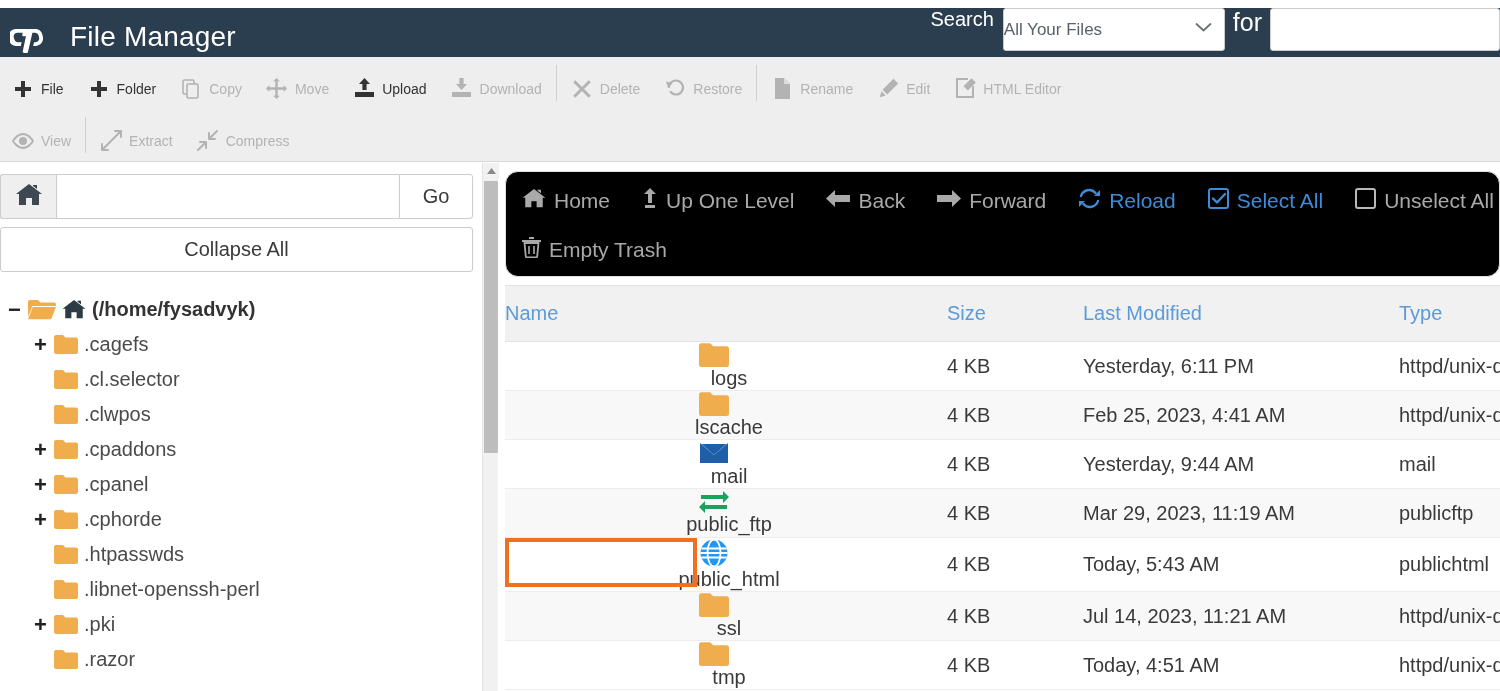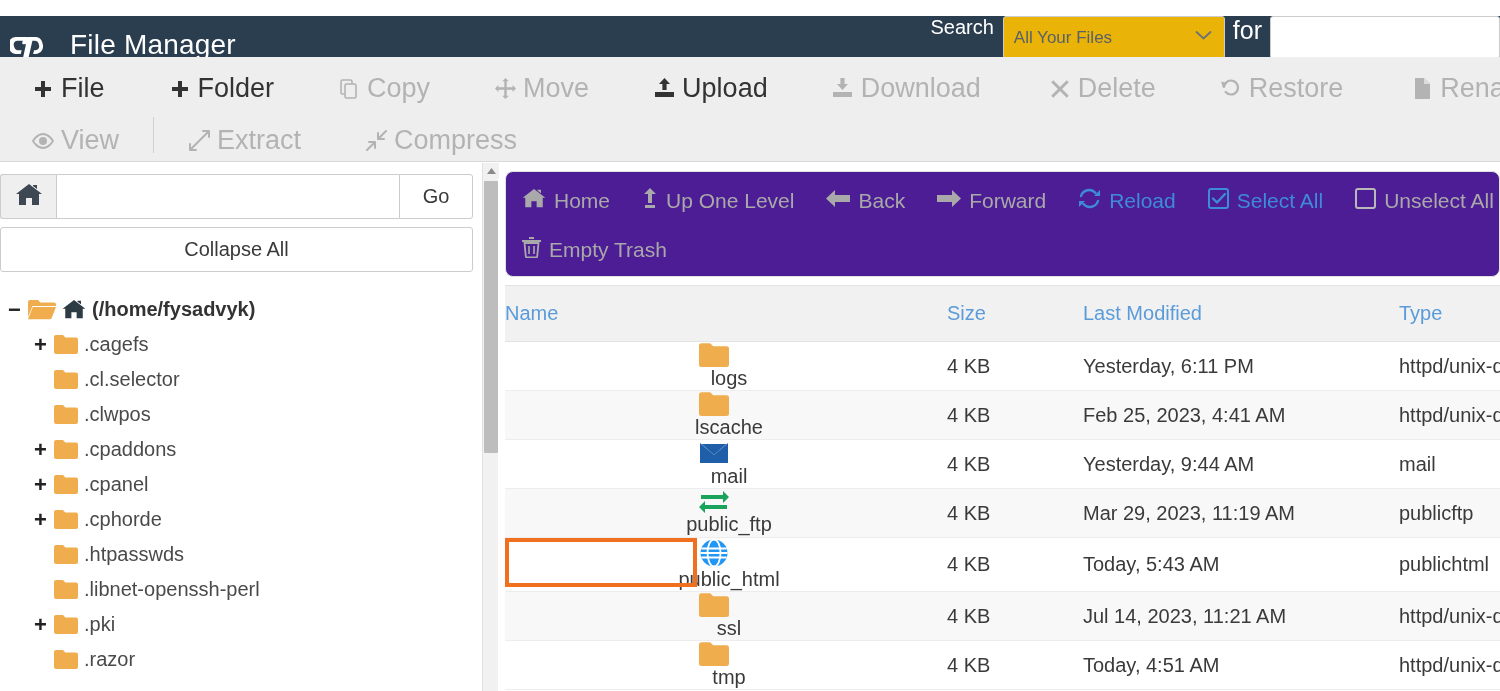--- a/index.html
+++ b/index.html
@@ -5,56 +5,56 @@
   * { box-sizing: border-box; margin: 0; padding: 0; }
   html, body {
     width: 1500px; height: 691px;
     font-family: "Liberation Sans", sans-serif;
     background: #fff; overflow: hidden;
   }
   .app { position: relative; width: 1500px; height: 691px; overflow: hidden; }
 
   
   .header {
-    position: absolute; left: 0; top: 16px; width: 1500px; height: 57px;
+    position: absolute; left: 0; top: 8px; width: 1500px; height: 57px;
     background: #2b3e50; display: flex; align-items: center;
   }
   .cp-logo { margin-left: 10px; width: 46px; height: 34px; display: flex; align-items: center; justify-content: center; }
   .app-title {
     color: #fff; font-size: 28px; font-weight: 400; margin-left: 14px;
     letter-spacing: 0.2px;
   }
   .header-search {
     position: absolute; right: 0; top: 0; height: 57px;
     display: flex; align-items: flex-start;
   }
   .search-label { color: #fff; font-size: 20px; margin-right: 9px; }
   .search-select {
-    width: 222px; height: 43px; background: #eab308; border: 1px solid #ccc;
-    border-radius: 3px; display: flex; align-items: center; padding: 0 10px;
+    width: 222px; height: 43px; background: #ffffff; border: 1px solid #ccc;
+    border-radius: 3px; display: flex; align-items: center; padding: 0 0;
     position: relative;
   }
   .search-select span { color: #59616a; font-size: 17px; }
   .sel-caret { position: absolute; right: 12px; top: 50%; transform: translateY(-60%); }
   .search-for { color: #fff; font-size: 25px; margin: 0 8px; }
   .search-input {
     width: 230px; height: 43px; background: #fff; border: 1px solid #ccc;
     border-radius: 3px; font-size: 16px; padding: 0 8px; color: #333; outline: none;
     font-family: "Liberation Sans", sans-serif;
   }
 
   
   .toolbar {
     position: absolute; left: 0; top: 57px; width: 1500px; height: 105px;
     background: #eeeeee; border-bottom: 1px solid #d8d8d8;
   }
   .tb-row { display: flex; align-items: center; height: 52px; }
   .tb-btn {
-    display: flex; align-items: center; gap: 7px; padding: 0 32px; height: 52px;
-    font-size: 27px; white-space: nowrap; cursor: pointer; margin-top: 11px;
+    display: flex; align-items: center; gap: 7px; padding: 0 12px; height: 52px;
+    font-size: 14px; white-space: nowrap; cursor: pointer; margin-top: 11px;
   }
   .tb-btn.on { color: #333333; }
   .tb-btn.off { color: #b3b3b3; cursor: default; }
   .tb-sep { width: 1px; height: 36px; background: #d0d0d0; margin: 0 2px; }
   .tb-ico { display: inline-flex; align-items: center; justify-content: center; width: 22px; height: 22px; }
 
   
   .left-panel {
     position: absolute; left: 0; top: 163px; width: 482px; height: 528px;
     background: #fff; overflow: hidden;
@@ -104,22 +104,22 @@
     position: absolute; left: 1px; top: 18px; width: 14px; height: 272px;
     background: #bdbdbd; border-radius: 1px;
   }
 
   
   .right-panel {
     position: absolute; left: 505px; top: 163px; width: 995px; height: 528px;
     background: #fff;
   }
   .nav-card {
-    border: 1px solid #e0e0e0; border-radius: 8px; margin: 8px 0 0 0;
-    background: #4c1d95; height: 106px; padding-top: 4px;
+    border: 1px solid #e0e0e0; border-radius: 13px; margin: 8px 0 0 0;
+    background: #000000; height: 106px; padding-top: 4px;
   }
   .nav-row { display: flex; align-items: center; height: 49px; }
   .nav-btn {
     display: flex; align-items: center; gap: 8px; padding: 0 16px; height: 49px;
     font-size: 21px; white-space: nowrap; cursor: pointer;
   }
   .nav-btn.off { color: #a9a9a9; cursor: default; }
   .nav-btn.link { color: #3e8bd8; }
   .nav-btn.graylink { color: #a9a9a9; }
 

